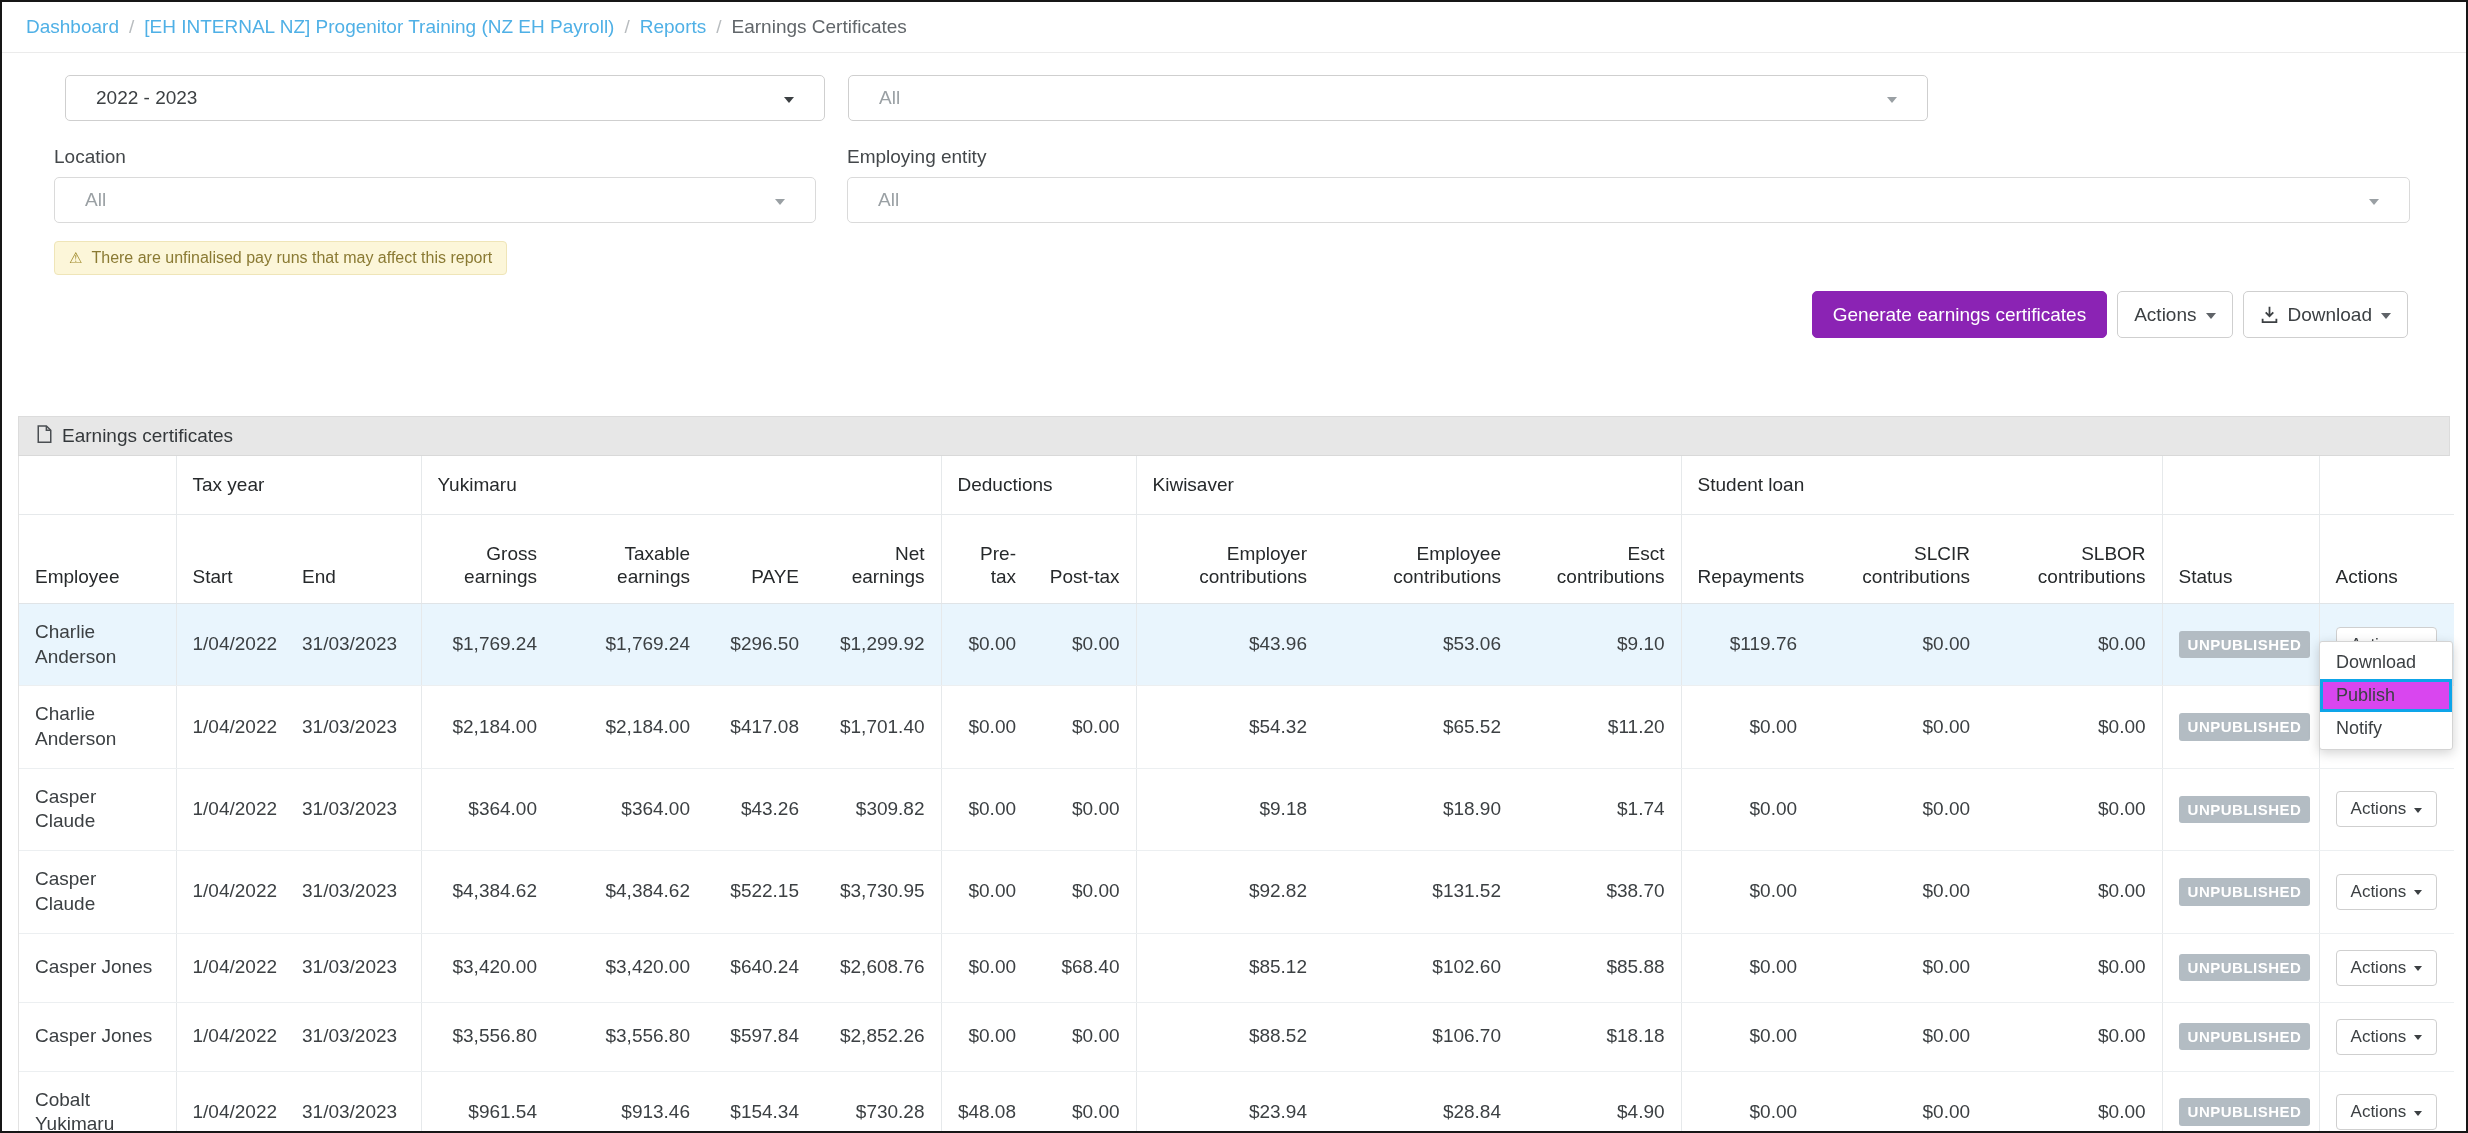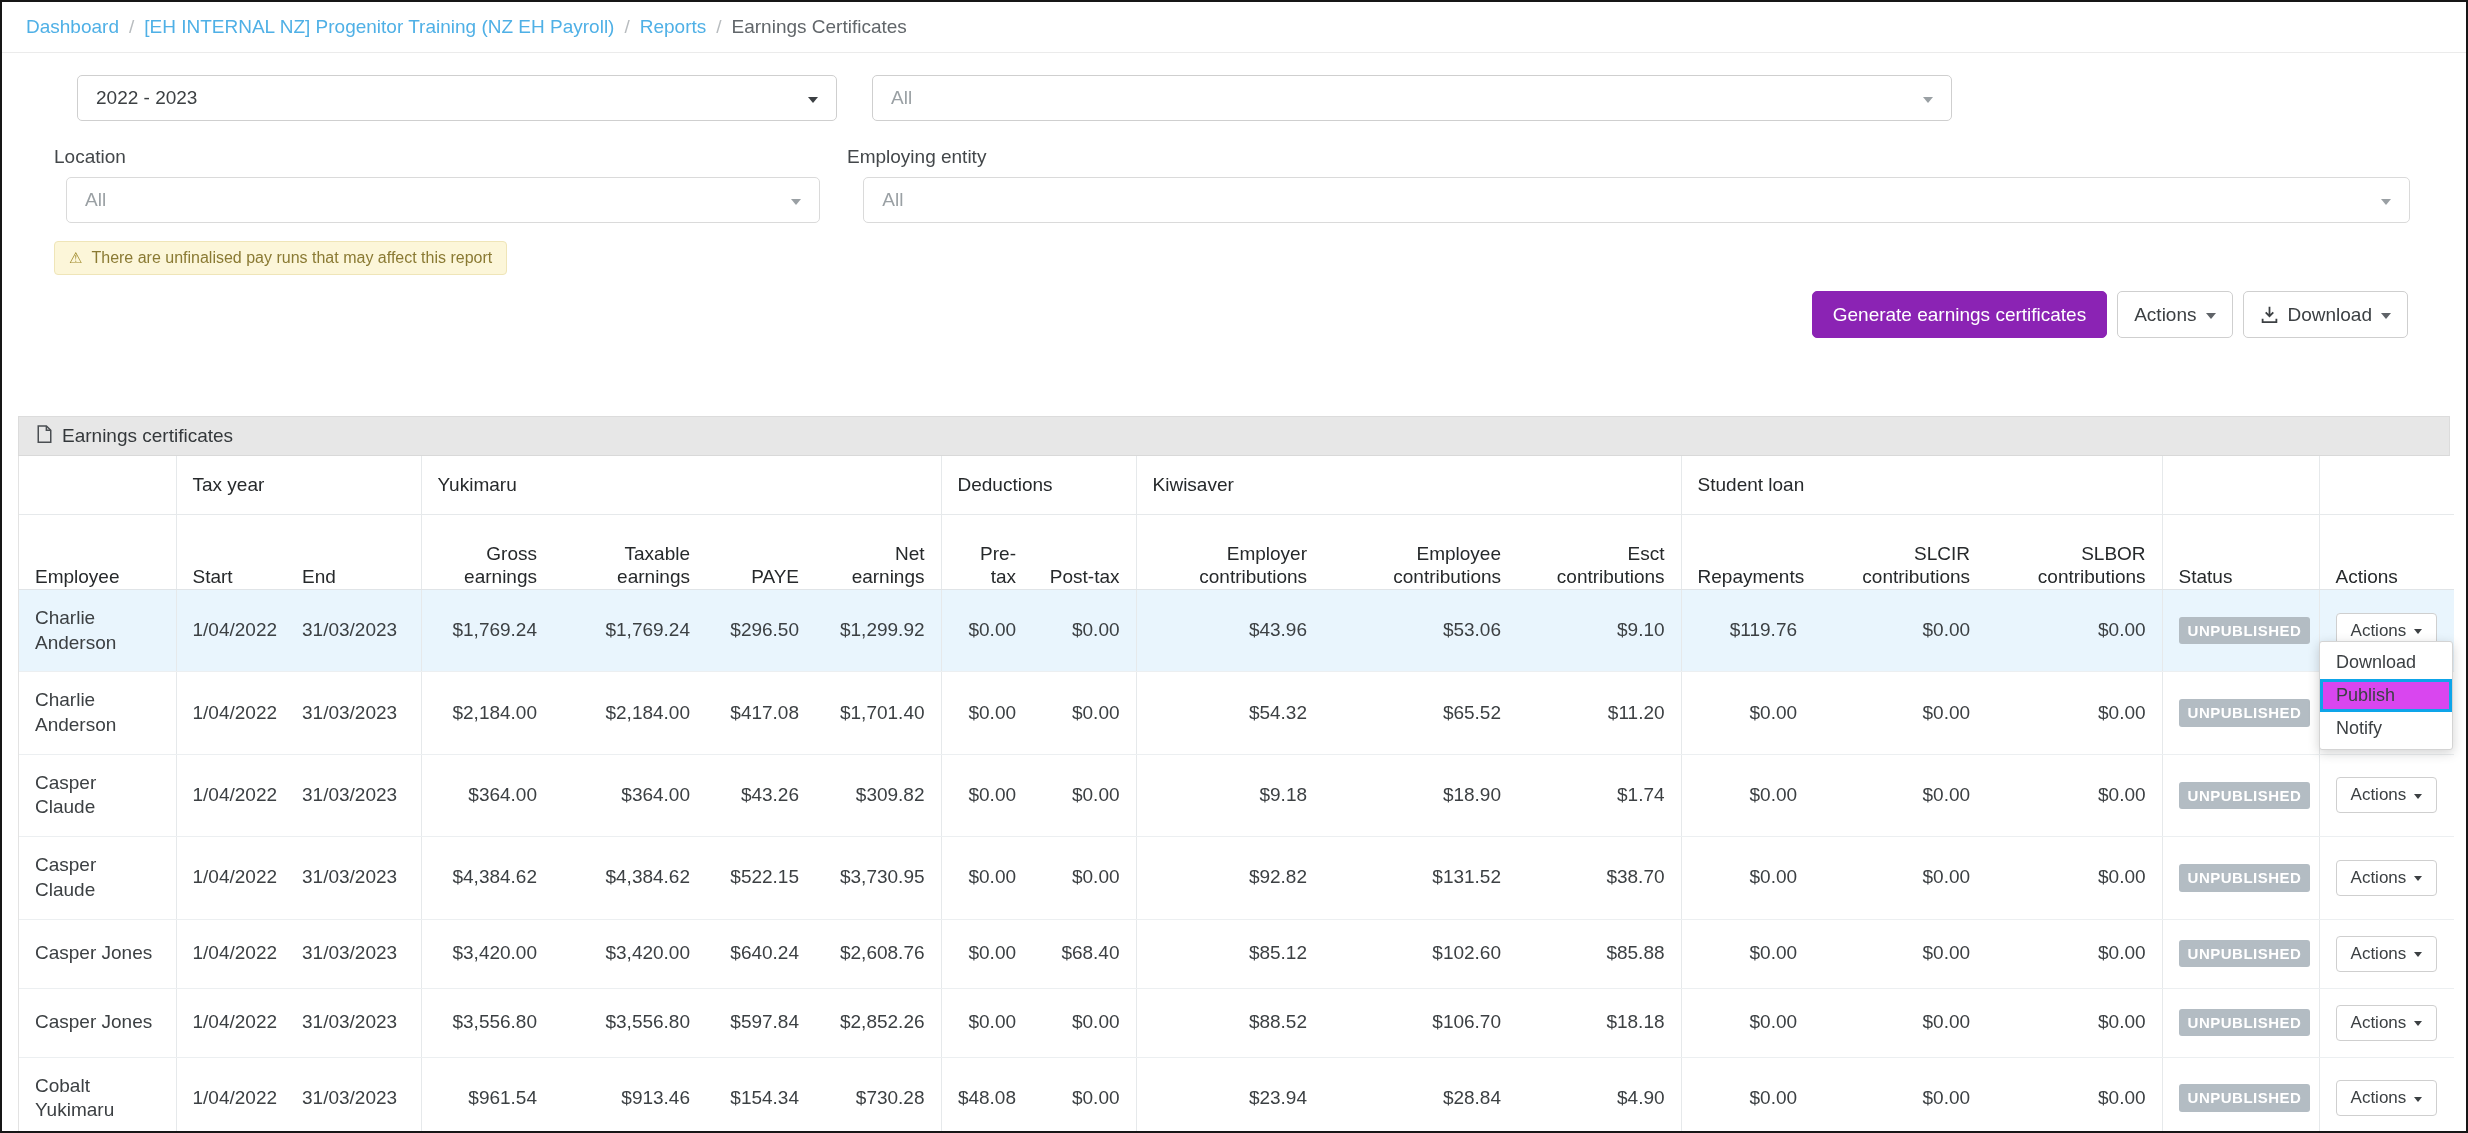--- a/index.html
+++ b/index.html
@@ -11,21 +11,21 @@
   
   .breadcrumb { height:50px; display:flex; align-items:center; gap:10px;
     padding:0 24px; border-bottom:1px solid #ebebeb; font-size:19px; white-space:nowrap; }
   .bc-item.link { color:#4fb0e6; cursor:pointer; }
   .bc-item.current { color:#61666a; }
   .bc-sep { color:#b8bcbf; }
   
   .filters-row1 { display:flex; gap:23px; margin:22px 56px 0 63px; }
   .sel { box-sizing:border-box; height:46px; border:1px solid #cfcfcf; border-radius:5px;
     background:#fff; display:flex; align-items:center; justify-content:space-between;
-    padding:0 18px; font-size:19px; cursor:pointer;margin-left:12px; }
+    padding:0 30px; font-size:19px; cursor:pointer; }
   .sel .val { color:#3c4043; }
   .sel.gray .val { color:#9aa0a4; }
   .sel1 { width:760px; }
   .sel2 { width:1080px; }
   .filter-labels { display:flex; margin:26px 56px 0 52px; font-size:19px; line-height:20px; color:#43474a; }
   .lbl1 { width:793px; }
   .filters-row2 { display:flex; gap:31px; margin:10px 56px 0 52px; }
   .sel3 { width:762px; border-color:#dadada; }
   .sel4 { width:1563px; border-color:#dadada; }
   .caret { width:0; height:0; border-left:5px solid transparent; border-right:5px solid transparent;
@@ -44,21 +44,21 @@
   .btn.primary { background:#8b23b4; border:1px solid #8b23b4; color:#fff; padding:0 20px; font-weight:500; }
   .btn.light { background:#fff; border:1px solid #cfcfcf; color:#3c4043; padding:0 16px; }
   .dl-icon { display:inline-flex; }
   
   .report { margin:78px 16px 0; border:1px solid #e3e3e3; border-top:none; }
   .report-header { height:40px; background:#e7e7e7; display:flex; align-items:center; gap:10px;
     padding:0 18px; font-size:19px; color:#34383b; border:1px solid #dcdcdc; border-bottom:1px solid #d9d9d9; box-sizing:border-box; margin:0 -1px; }
   table { width:100%; border-collapse:collapse; table-layout:fixed; font-size:19px; background:#fff; }
   thead th { font-weight:400; color:#26292b; text-align:left; padding:0 16px;margin-left:12px; }
   tr.groups th { height:58px; vertical-align:middle; border-bottom:1px solid #e6e9eb; }
-  tr.cols th { height:74px; vertical-align:bottom; line-height:1.25; }
+  tr.cols th { height:74px; vertical-align:bottom; padding-bottom:14px; line-height:1.25; }
   tr.cols th { border-bottom:1px solid #e0e4e7; }
   th.num, td.num { text-align:right; }
   tbody td { padding:16px; border-bottom:1px solid #eceff1; vertical-align:middle; line-height:1.3; color:#3c4043; }
   tbody tr.hl { background:#e9f5fd; }
   .gb { border-right:1px solid #e6e9eb; }
   .badge { display:inline-block; background:#b3bcc3; color:#fff; font-size:15px; font-weight:700;
     letter-spacing:.5px; padding:4px 9px; border-radius:3px; white-space:nowrap; }
   .row-btn { box-sizing:border-box; height:36px; padding:0 14px; font-size:17px; background:#fff;
     border:1px solid #cfcfcf; border-radius:4px; display:inline-flex; align-items:center; gap:8px;
     color:#3c4043; cursor:pointer; white-space:nowrap; }

